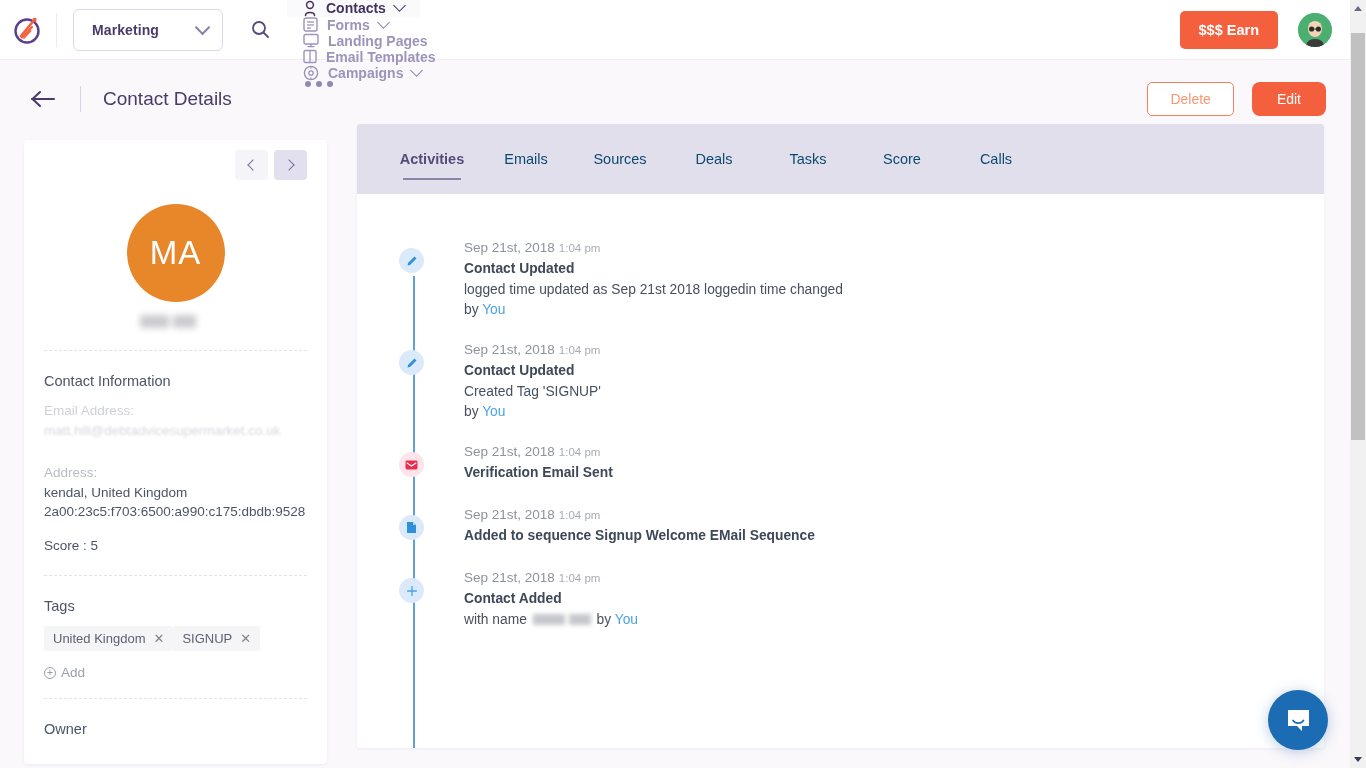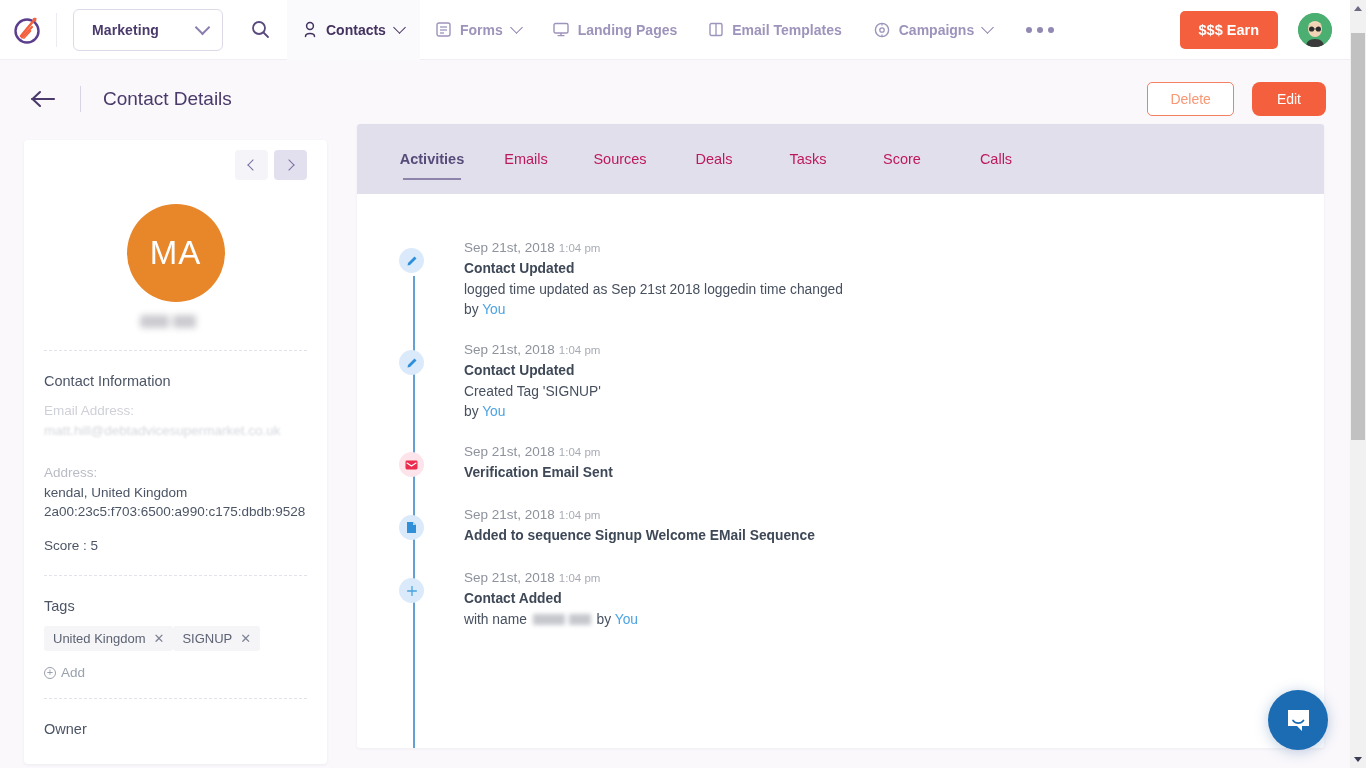--- a/index.html
+++ b/index.html
@@ -47,21 +47,21 @@
   .chev {
     display: inline-block; width: 11px; height: 11px;
     border-right: 2px solid #8b7fae; border-bottom: 2px solid #8b7fae;
     transform: rotate(45deg); margin-left: 12px; margin-top: -5px;
   }
   .chev.sm { width: 9px; height: 9px; border-width: 1.7px; margin-left: 9px; }
   .search-btn {
     width: 54px; height: 60px; display: flex; align-items: center; justify-content: center;
     cursor: pointer; margin-left: 10px;
   }
-  .navitems { display: flex; align-items: flex-start; height: 60px; }
+  .navitems { display: flex; align-items: flex-start; height: 60px; flex-direction: column; }
   .navitem {
     display: flex; align-items: center; height: 60px;
     padding: 0 16px; cursor: pointer;
     font-size: 14px; font-weight: bold; color: #9d93bb;
     white-space: nowrap;
   }
   .navitem .nicon { margin-right: 9px; display: flex; align-items: center; }
   .navitem.active { color: #43325f; background: #faf9fc; }
   .navitem.active .nicon svg * { stroke: #43325f !important; }
   .navdots {
@@ -173,21 +173,21 @@
     box-shadow: 0 1px 3px rgba(80,60,120,.06);
     overflow: hidden;
   }
   .tabs {
     height: 70px; background: #e2dfed;
     display: flex; align-items: flex-end; padding-left: 28px;
   }
   .tab {
     height: 100%; display: flex; align-items: center; justify-content: center;
     padding: 0 8px; min-width: 94px; cursor: pointer;
-    font-size: 14.5px; color: #be185d; position: relative;
+    font-size: 14.5px; color: #0c4a6e; position: relative;
   }
   .tab.active { color: #574b7a; font-weight: bold; }
   .tab.active::after {
     content: ""; position: absolute; bottom: 14px; left: 50%;
     transform: translateX(-50%); width: 58px; height: 2.5px; background: #8e84ab;
   }
 
   
   .timeline { position: relative; padding: 46px 0 0 42px; }
   .tl-line {

